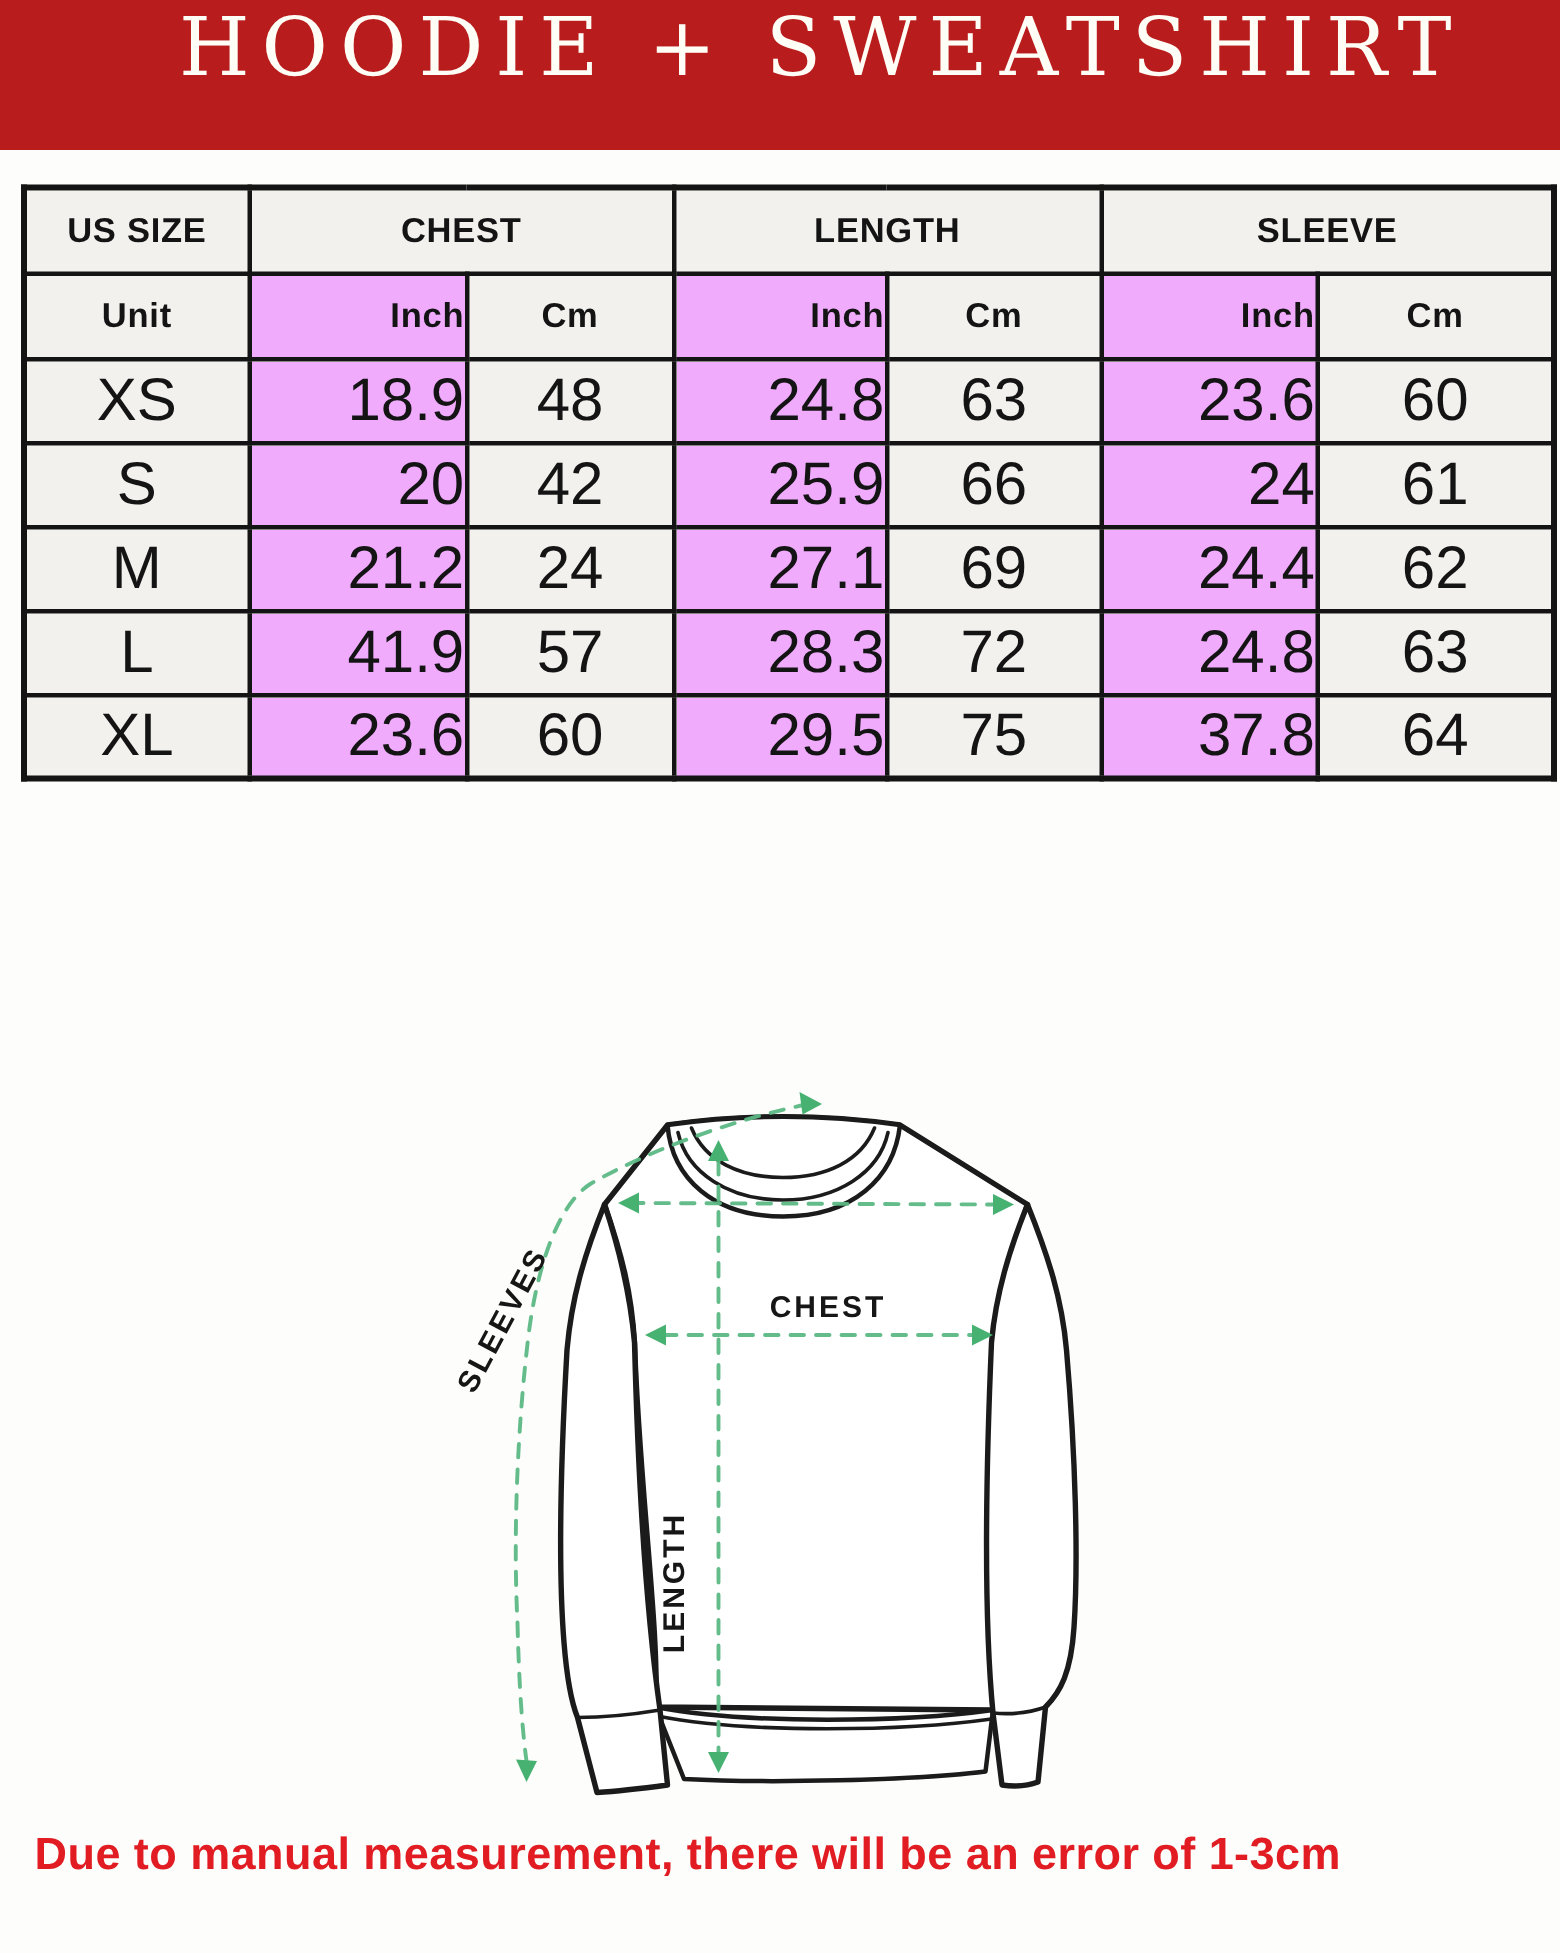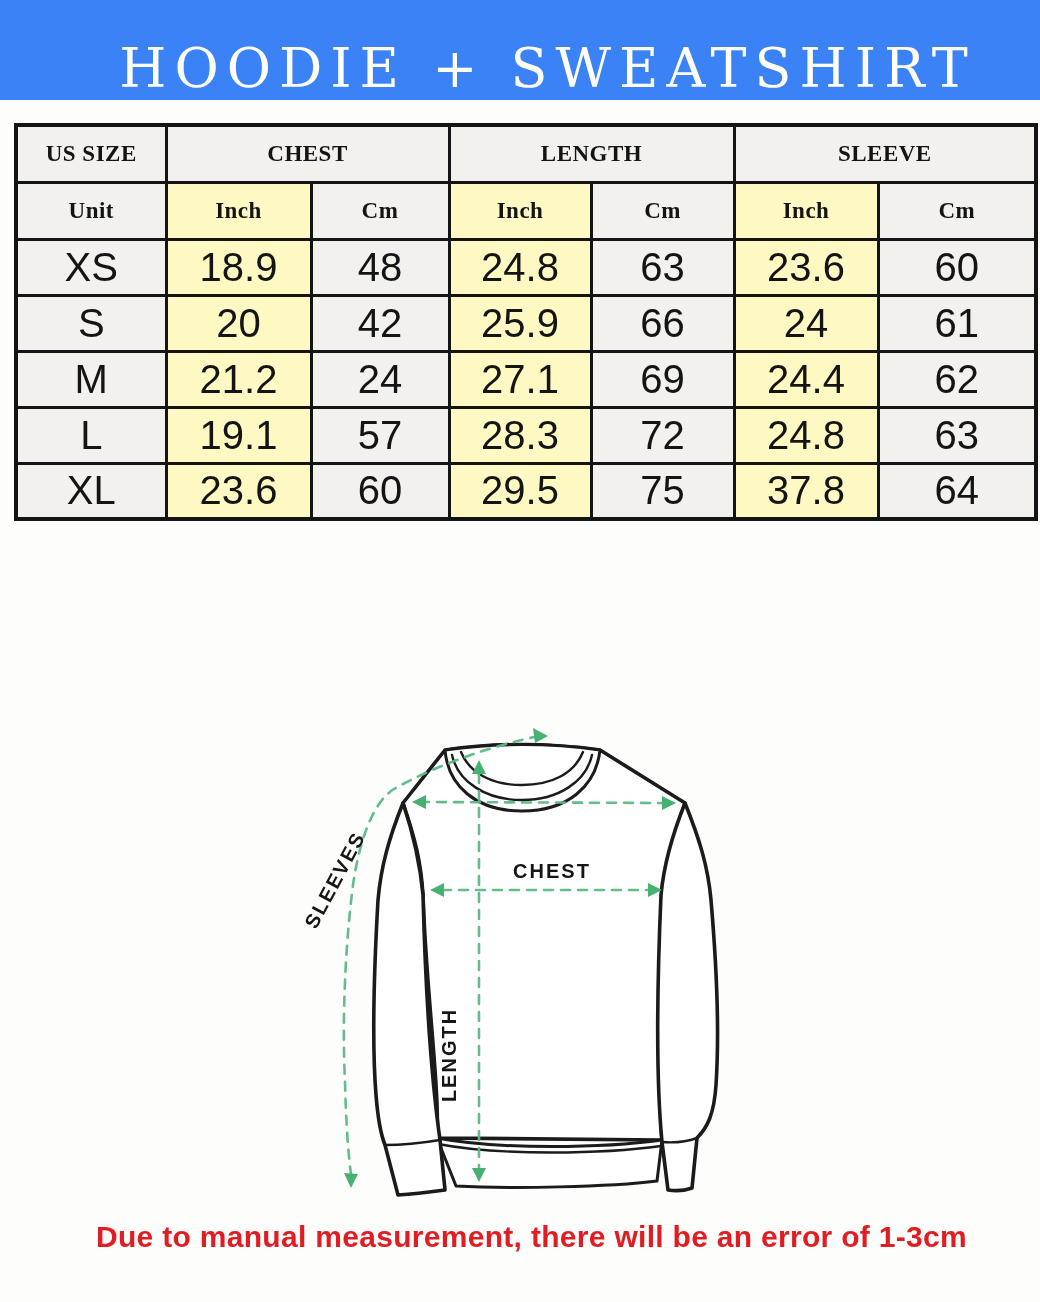--- a/index.html
+++ b/index.html
@@ -5,61 +5,61 @@
   * { margin:0; padding:0; box-sizing:border-box; }
   html,body { background:#ffffff; }
   .page {
     position:relative; width:1040px; height:1302px;
     background:#fdfdfb; overflow:hidden;
     font-family:"Liberation Sans", sans-serif;
   }
   
   .banner {
     position:absolute; top:0; left:0; width:1040px; height:100px;
-    background:#3b82f6; display:flex; align-items:flex-end; justify-content:center;
+    background:#b91c1c; display:flex; align-items:flex-start; justify-content:center;
   }
   .banner-title {
     font-family:"DejaVu Serif", serif; font-weight:400;
     font-size:54px; letter-spacing:8px; color:#fffef6;
     padding-left:55px; white-space:nowrap;
   }
   
   table.size-table {
     position:absolute; top:123px; left:14px; width:1020px;
     border-collapse:collapse; table-layout:fixed;
     text-align:center; color:#141414;
     border:4px solid #141414;
   }
   .size-table th, .size-table td {
     border:3px solid #141414; background:#f2f1ee;
     vertical-align:middle; overflow:hidden;
   }
   .size-table thead th {
     height:57px; font-size:23px; font-weight:bold;
-    font-family:Liberation Serif, serif; letter-spacing:0.5px;
+    font-family:Liberation Sans, sans-serif; letter-spacing:0.5px;
   }
   .size-table tbody td {
     height:56px; font-family:Liberation Sans, sans-serif;
     font-size:40px; font-weight:400;
   }
-  .size-table .white { background:#fef9c3; }
+  .size-table .white { background:#f0abfc;text-align:right; }
   
   .diagram { position:absolute; top:690px; left:290px; width:520px; height:540px; }
   .garment { fill:#ffffff; stroke:#1b1b1b; stroke-width:3.6; stroke-linejoin:round; stroke-linecap:round; }
   .seam    { fill:none; stroke:#1b1b1b; stroke-width:2.4; stroke-linecap:round; }
   .measure { fill:none; stroke:#5cb885; stroke-width:2.6; stroke-dasharray:9 8; stroke-linecap:round; opacity:0.95; }
   .marrow  { fill:#46b171; stroke:none; }
   .mlabel  {
     font-family:"Liberation Sans", sans-serif; font-weight:bold;
     font-size:20px; letter-spacing:2px; fill:#161616;
   }
   
   .note {
     position:absolute; top:1220px; left:0; width:1040px;
-    text-align:center; padding-left:23px;
+    padding-left:23px;
     font-size:30px; font-weight:bold; color:#e11d23; letter-spacing:0.3px;
   }
 </style>
 </head>
 <body>
 
 <div class="page">
 
   <div class="banner">
     <div class="banner-title">HOODIE + SWEATSHIRT</div>
@@ -115,21 +115,21 @@
         <td>M</td>
         <td class="white">21.2</td>
         <td>24</td>
         <td class="white">27.1</td>
         <td>69</td>
         <td class="white">24.4</td>
         <td>62</td>
       </tr>
       <tr>
         <td>L</td>
-        <td class="white">19.1</td>
+        <td class="white">41.9</td>
         <td>57</td>
         <td class="white">28.3</td>
         <td>72</td>
         <td class="white">24.8</td>
         <td>63</td>
       </tr>
       <tr>
         <td>XL</td>
         <td class="white">23.6</td>
         <td>60</td>

